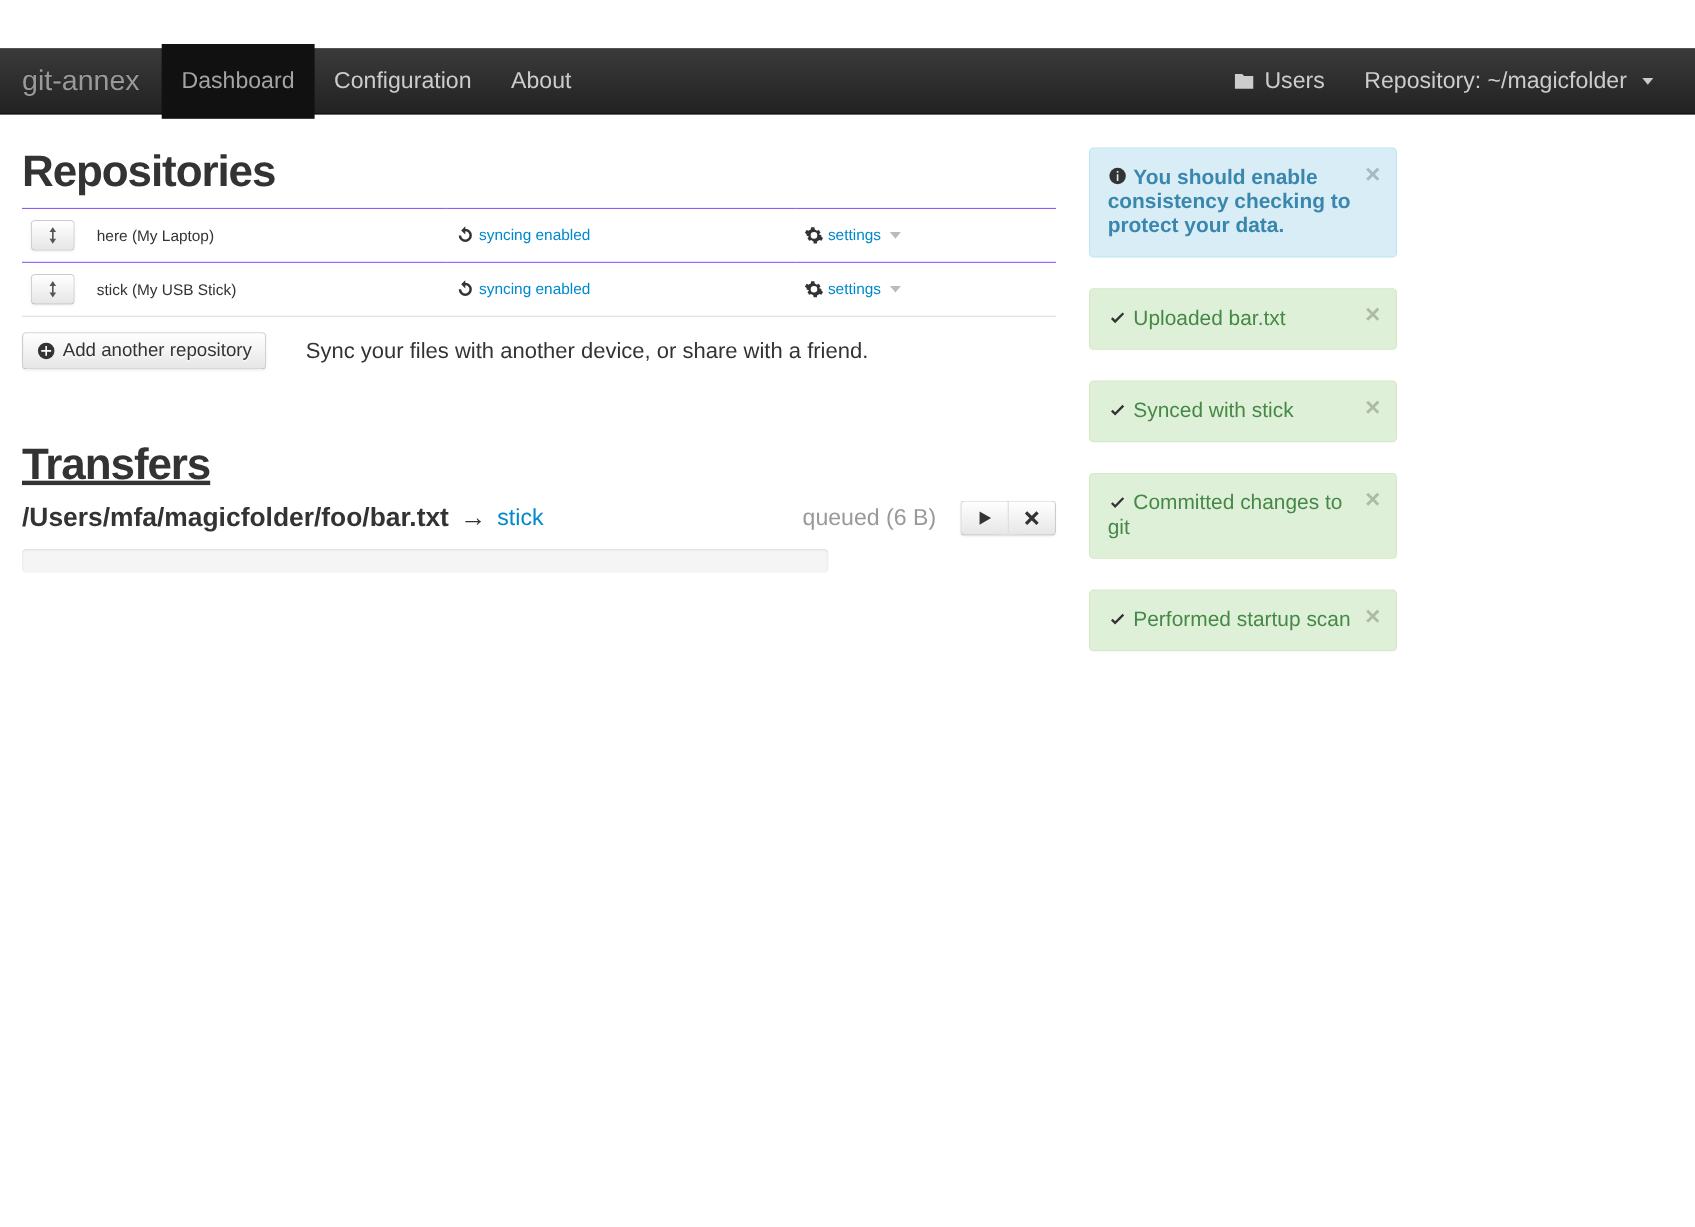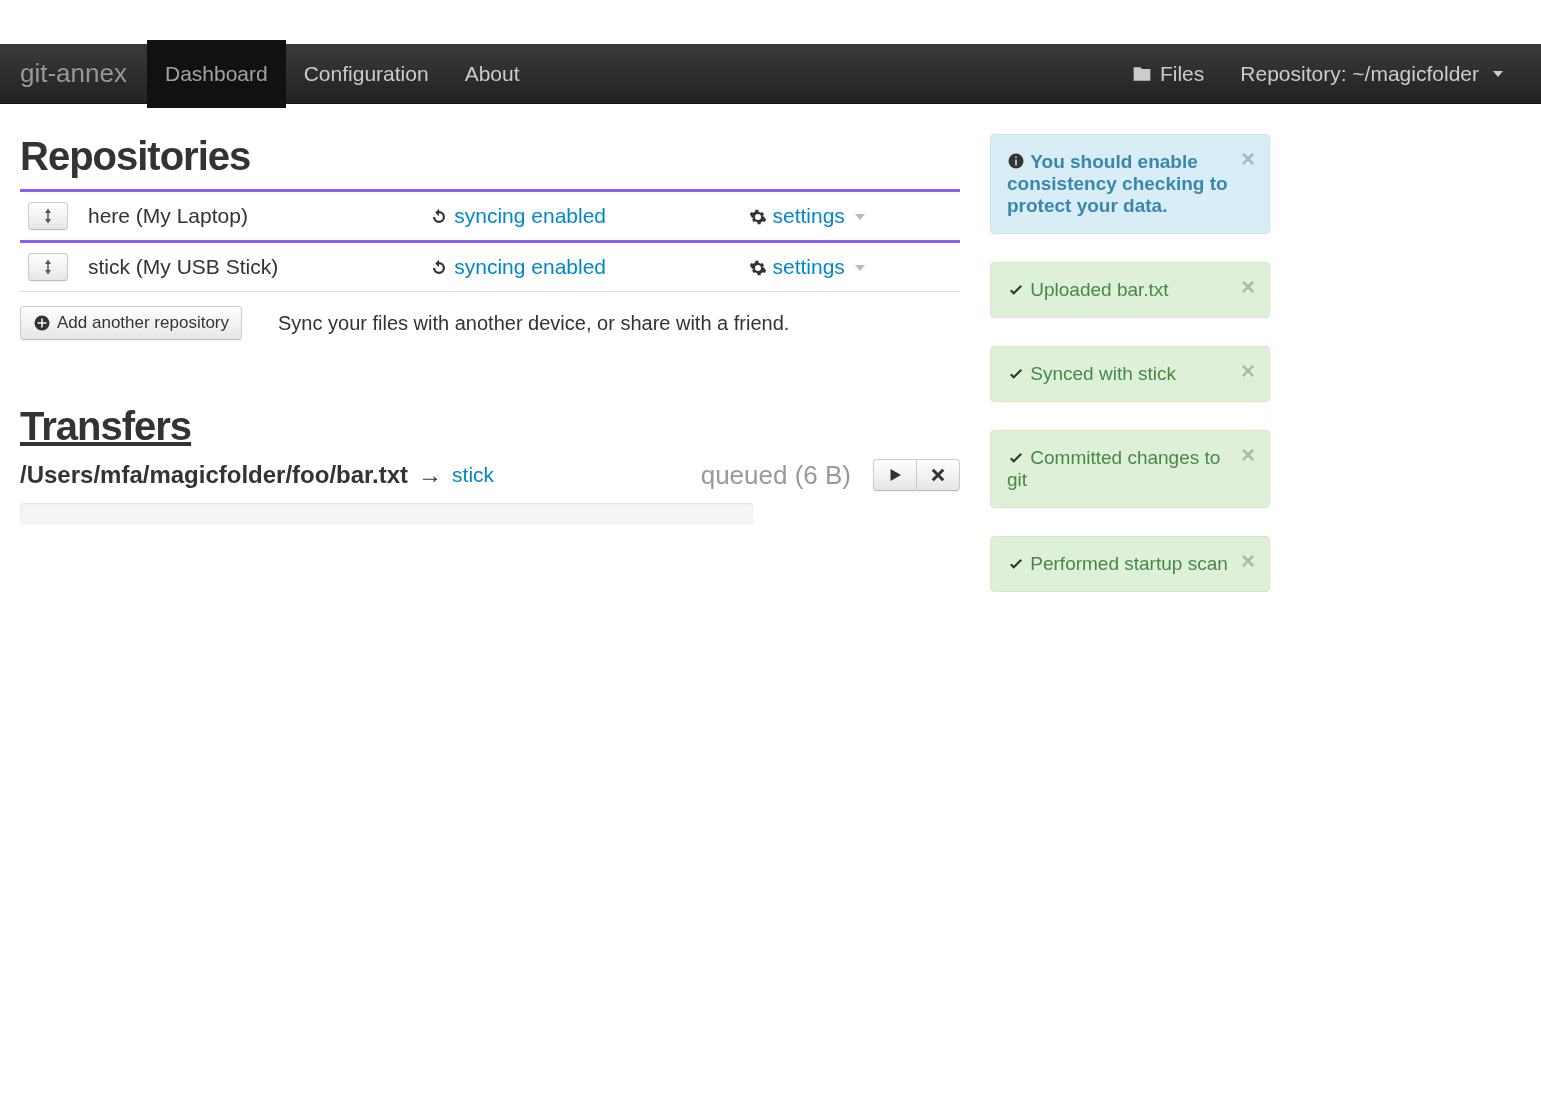--- a/index.html
+++ b/index.html
@@ -18,36 +18,36 @@
 
 .container { display: flex; padding: 30px 20px 10px 20px; gap: 30px; max-width: 1290px; }
 .main { flex: 1; }
 .sidebar { width: 280px; }
 
 h1 { font-size: 40px; font-weight: bold; margin-bottom: 10px; color: #333; letter-spacing: -1px; }
 h1.transfers { margin-top: 50px; text-decoration: underline; }
 
 
 table.repos { width: 100%; border-collapse: collapse; }
-table.repos td { padding: 10px 8px; vertical-align: middle; border-top: 3px solid #8b5cf6; font-size: 21px; }
+table.repos td { padding: 10px 8px; vertical-align: middle; border-top: 1px solid #8b5cf6; font-size: 14px; }
 table.repos tr:last-child td { border-bottom: 1px solid #ddd; }
 .btn { display: inline-flex; align-items: center; gap: 6px; background: linear-gradient(#fff, #e6e6e6); border: 1px solid #ccc; border-bottom-color: #bbb; border-radius: 4px; padding: 6px 12px; font-size: 17px; color: #333; cursor: pointer; text-shadow: 0 1px 1px rgba(255,255,255,.75); box-shadow: inset 0 1px 0 rgba(255,255,255,.2), 0 1px 2px rgba(0,0,0,.05); }
 .btn.small { padding: 4px 10px; }
 .btn-primary { background: linear-gradient(#08c, #0069c4); border-color: #0069c4; color: #fff; text-shadow: 0 -1px 0 rgba(0,0,0,.25); font-size: 19px; padding: 8px 16px; }
 .link { color: #0088cc; text-decoration: none; cursor: pointer; }
 .icon-dark { color: #333; }
 .caret-link { display: inline-block; width: 0; height: 0; border-left: 5px solid transparent; border-right: 5px solid transparent; border-top: 6px solid #bbb; margin-left: 4px; vertical-align: middle; }
 
 .add-row { display: flex; align-items: center; gap: 36px; padding: 14px 0; }
 
 
 .transfer-row { display: flex; align-items: center; gap: 10px; margin-top: 6px; }
 .transfer-path { font-size: 24px; font-weight: bold; }
 .transfer-dest { font-size: 21px; }
-.transfer-status { color: #999; font-size: 26px; margin-left: auto; padding-right: 12px; }
+.transfer-status { color: #999; font-size: 21px; margin-left: auto; padding-right: 12px; }
 .btn-group { display: flex; }
 .btn-group .btn { border-radius: 0; }
 .btn-group .btn:first-child { border-radius: 4px 0 0 4px; }
 .btn-group .btn:last-child { border-radius: 0 4px 4px 0; border-left: none; }
 .progress-bar { height: 22px; background: #f5f5f5; border-radius: 4px; box-shadow: inset 0 1px 2px rgba(0,0,0,.1); margin-top: 12px; width: 78%; }
 
 
 .alert { position: relative; border: 1px solid; border-radius: 4px; padding: 16px 36px 16px 16px; margin-bottom: 28px; font-size: 19px; }
 .alert .close { position: absolute; top: 12px; right: 14px; font-size: 24px; font-weight: bold; color: #000; opacity: 0.22; cursor: pointer; line-height: 1; }
 .alert-info { background: #d9edf7; border-color: #bce8f1; color: #3a87ad; }
@@ -72,21 +72,21 @@
       </li>
     <li>
         <a>About</a>
       </li>
   </ul>
   <div class="nav-right">
     <a>
       <svg class="sicon-lg" viewBox="0 0 24 24" fill="#ccc">
           <path d="M10 4H2v16h20V6H12l-2-2z"></path>
         </svg>
-      <span>Files</span>
+      <span>Users</span>
     </a>
     <a>
       <span>Repository: ~/magicfolder</span>
       <span class="caret-down"></span>
     </a>
   </div>
 </div>
 
 <div class="container">
   <div class="main">

